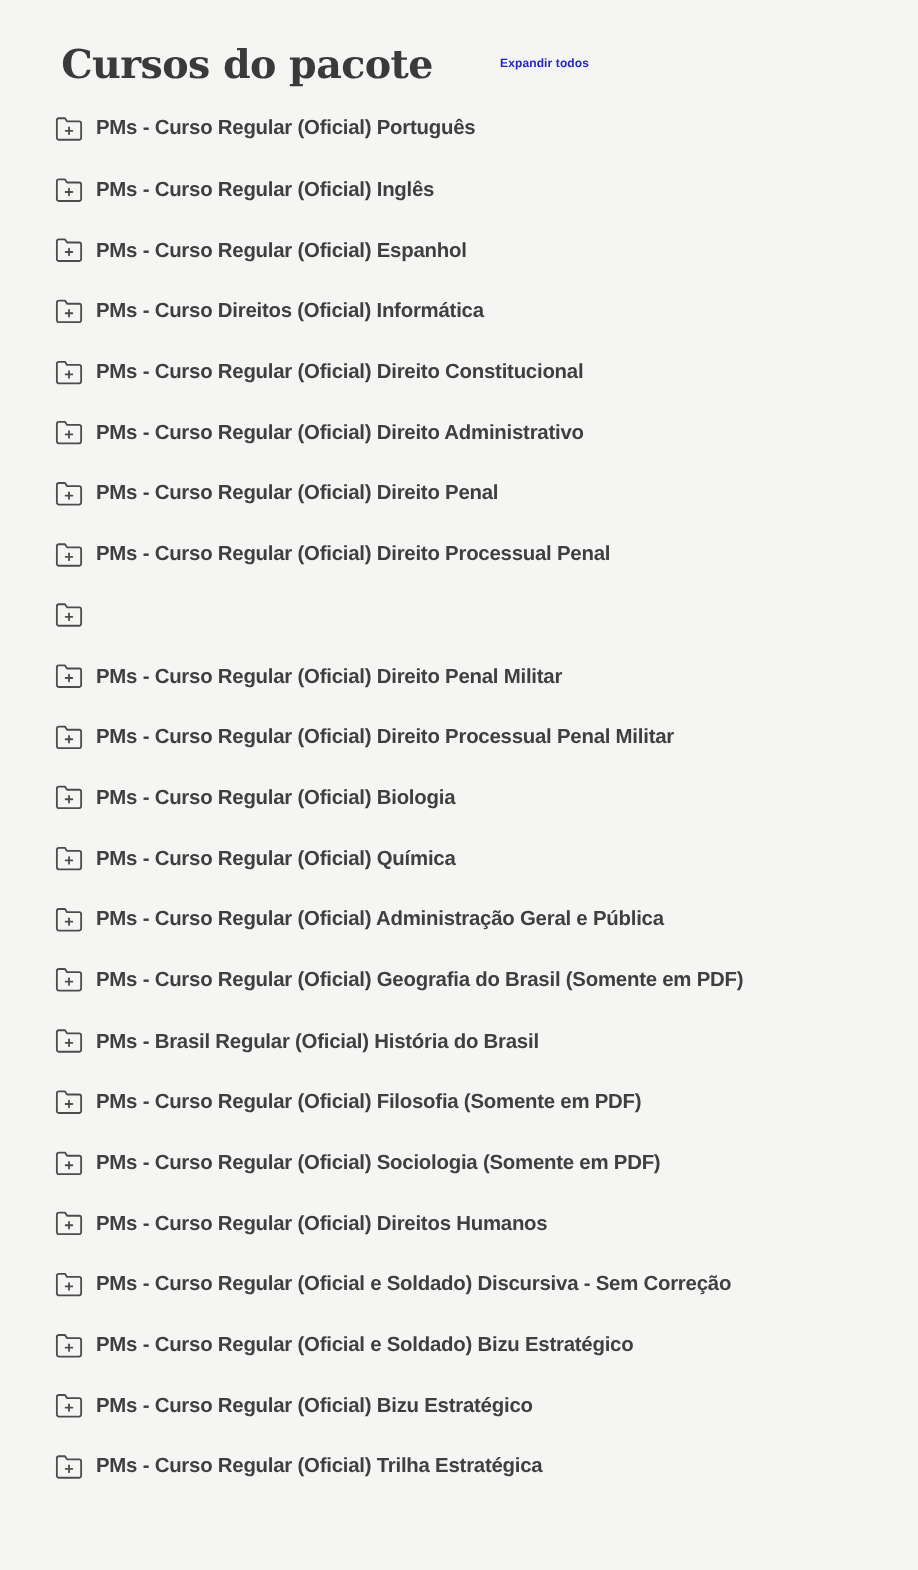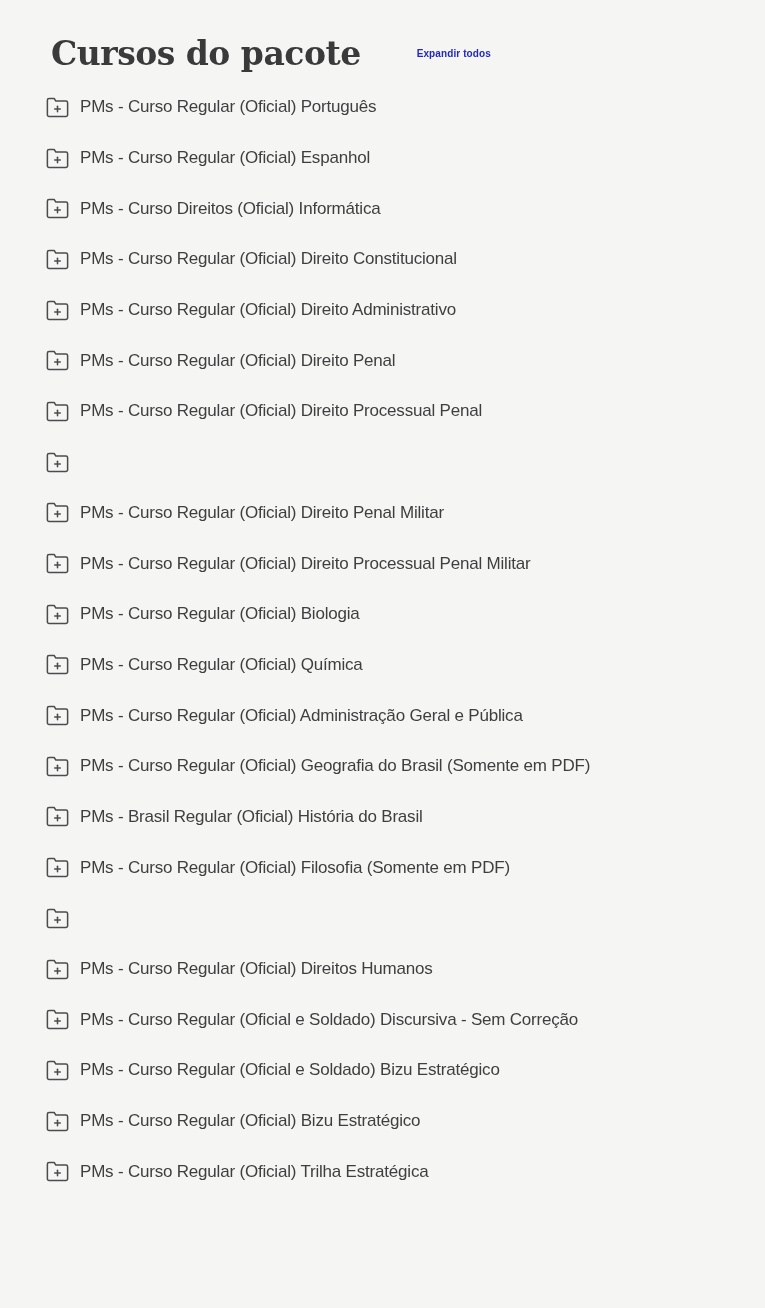--- a/index.html
+++ b/index.html
@@ -64,21 +64,21 @@
     width: 23px;
     height: 21px;
     display: flex;
     align-items: center;
     justify-content: center;
   }
   .folder-icon svg { display: block; }
   .course-label {
     margin-left: 11px;
     font-size: 17px;
-    font-weight: 400;
+    font-weight: 700;
     letter-spacing: -0.2px;
     color: var(--item-color);
     white-space: nowrap;
   }
 </style>
 </head>
 <body>
 
 <div class="page">
   <header class="header">
@@ -91,20 +91,30 @@
     <span class="folder-icon">
       <svg width="23" height="21" viewBox="0 0 24 22" fill="none" stroke="#4c4c4c" stroke-width="1.6" stroke-linecap="round" stroke-linejoin="round">
         <path d="M22.6 18.6a1.8 1.8 0 0 1-1.8 1.8H3.2a1.8 1.8 0 0 1-1.8-1.8V3.4a1.8 1.8 0 0 1 1.8-1.8h5.3l1.8 2.7h10.5a1.8 1.8 0 0 1 1.8 1.8z"></path>
         <line x1="12" y1="9.7" x2="12" y2="15.5"></line>
         <line x1="9.1" y1="12.6" x2="14.9" y2="12.6"></line>
       </svg>
     </span>
     <span class="course-label">PMs - Curso Regular (Oficial) Português</span>
   </div>
 
+  <div class="course-row">
+    <span class="folder-icon">
+      <svg width="23" height="21" viewBox="0 0 24 22" fill="none" stroke="#4c4c4c" stroke-width="1.6" stroke-linecap="round" stroke-linejoin="round">
+        <path d="M22.6 18.6a1.8 1.8 0 0 1-1.8 1.8H3.2a1.8 1.8 0 0 1-1.8-1.8V3.4a1.8 1.8 0 0 1 1.8-1.8h5.3l1.8 2.7h10.5a1.8 1.8 0 0 1 1.8 1.8z"></path>
+        <line x1="12" y1="9.7" x2="12" y2="15.5"></line>
+        <line x1="9.1" y1="12.6" x2="14.9" y2="12.6"></line>
+      </svg>
+    </span>
+    <span class="course-label">PMs - Curso Regular (Oficial) Inglês</span>
+  </div>
 
   <div class="course-row">
     <span class="folder-icon">
       <svg width="23" height="21" viewBox="0 0 24 22" fill="none" stroke="#4c4c4c" stroke-width="1.6" stroke-linecap="round" stroke-linejoin="round">
         <path d="M22.6 18.6a1.8 1.8 0 0 1-1.8 1.8H3.2a1.8 1.8 0 0 1-1.8-1.8V3.4a1.8 1.8 0 0 1 1.8-1.8h5.3l1.8 2.7h10.5a1.8 1.8 0 0 1 1.8 1.8z"></path>
         <line x1="12" y1="9.7" x2="12" y2="15.5"></line>
         <line x1="9.1" y1="12.6" x2="14.9" y2="12.6"></line>
       </svg>
     </span>
     <span class="course-label">PMs - Curso Regular (Oficial) Espanhol</span>
@@ -265,20 +275,21 @@
   </div>
 
   <div class="course-row">
     <span class="folder-icon">
       <svg width="23" height="21" viewBox="0 0 24 22" fill="none" stroke="#4c4c4c" stroke-width="1.6" stroke-linecap="round" stroke-linejoin="round">
         <path d="M22.6 18.6a1.8 1.8 0 0 1-1.8 1.8H3.2a1.8 1.8 0 0 1-1.8-1.8V3.4a1.8 1.8 0 0 1 1.8-1.8h5.3l1.8 2.7h10.5a1.8 1.8 0 0 1 1.8 1.8z"></path>
         <line x1="12" y1="9.7" x2="12" y2="15.5"></line>
         <line x1="9.1" y1="12.6" x2="14.9" y2="12.6"></line>
       </svg>
     </span>
+    <span class="course-label">PMs - Curso Regular (Oficial) Sociologia (Somente em PDF)</span>
   </div>
 
   <div class="course-row">
     <span class="folder-icon">
       <svg width="23" height="21" viewBox="0 0 24 22" fill="none" stroke="#4c4c4c" stroke-width="1.6" stroke-linecap="round" stroke-linejoin="round">
         <path d="M22.6 18.6a1.8 1.8 0 0 1-1.8 1.8H3.2a1.8 1.8 0 0 1-1.8-1.8V3.4a1.8 1.8 0 0 1 1.8-1.8h5.3l1.8 2.7h10.5a1.8 1.8 0 0 1 1.8 1.8z"></path>
         <line x1="12" y1="9.7" x2="12" y2="15.5"></line>
         <line x1="9.1" y1="12.6" x2="14.9" y2="12.6"></line>
       </svg>
     </span>

